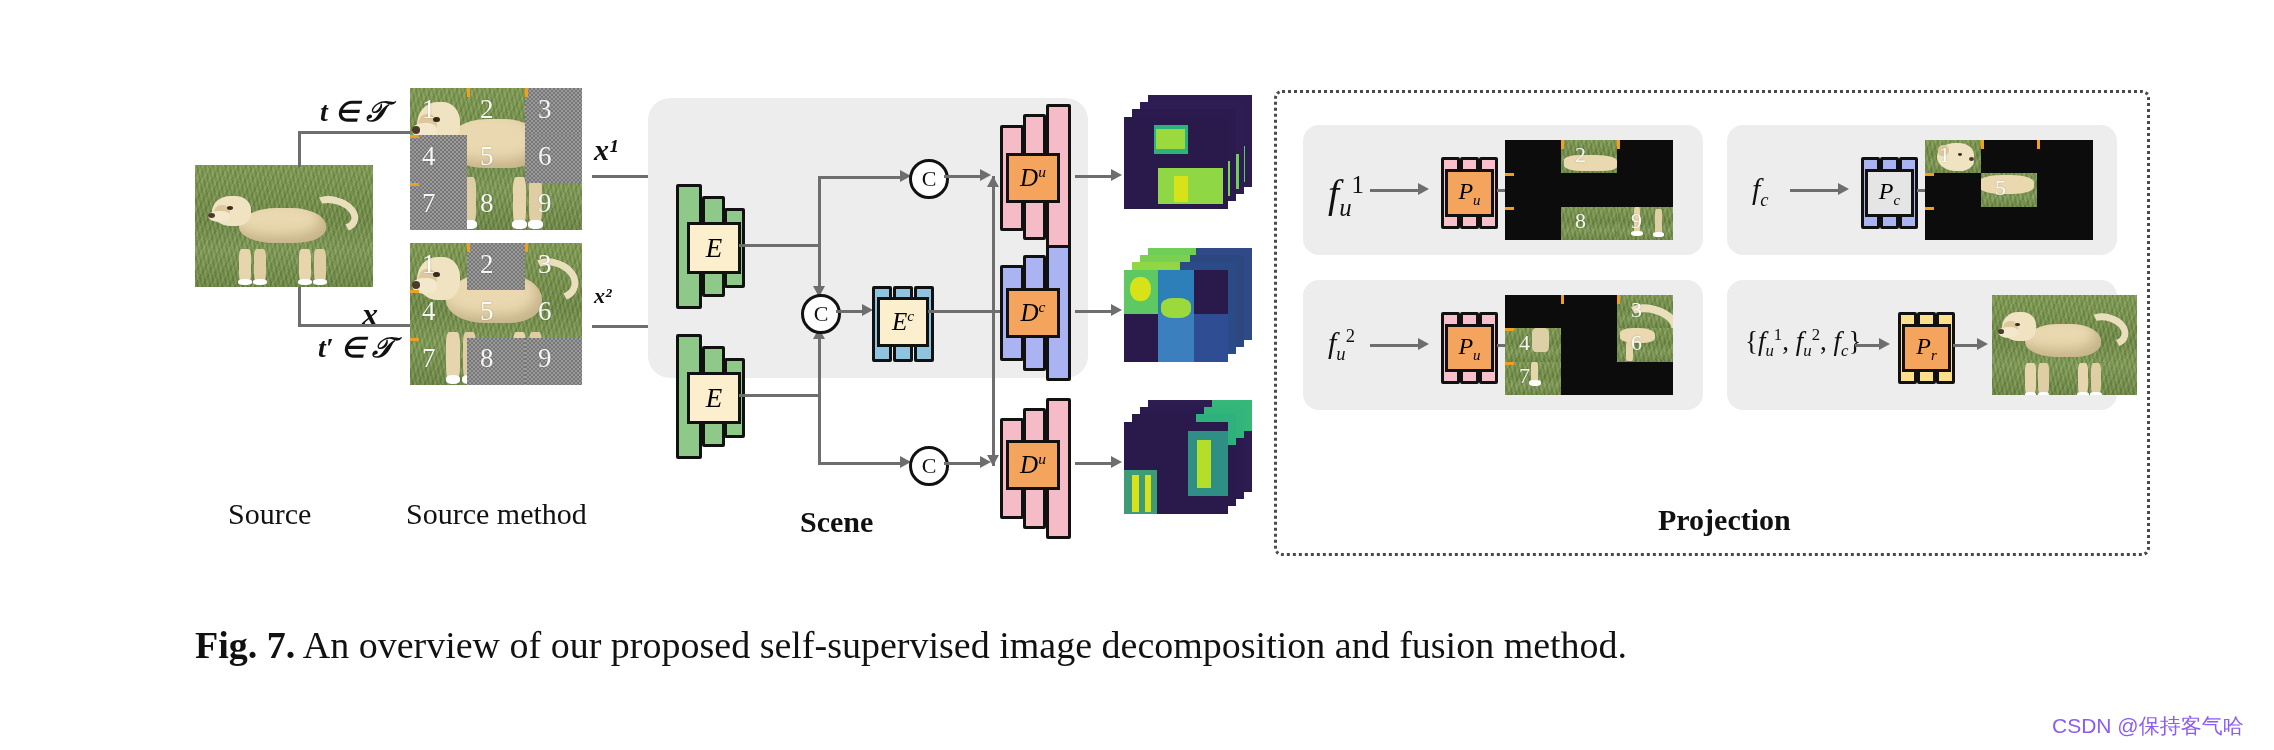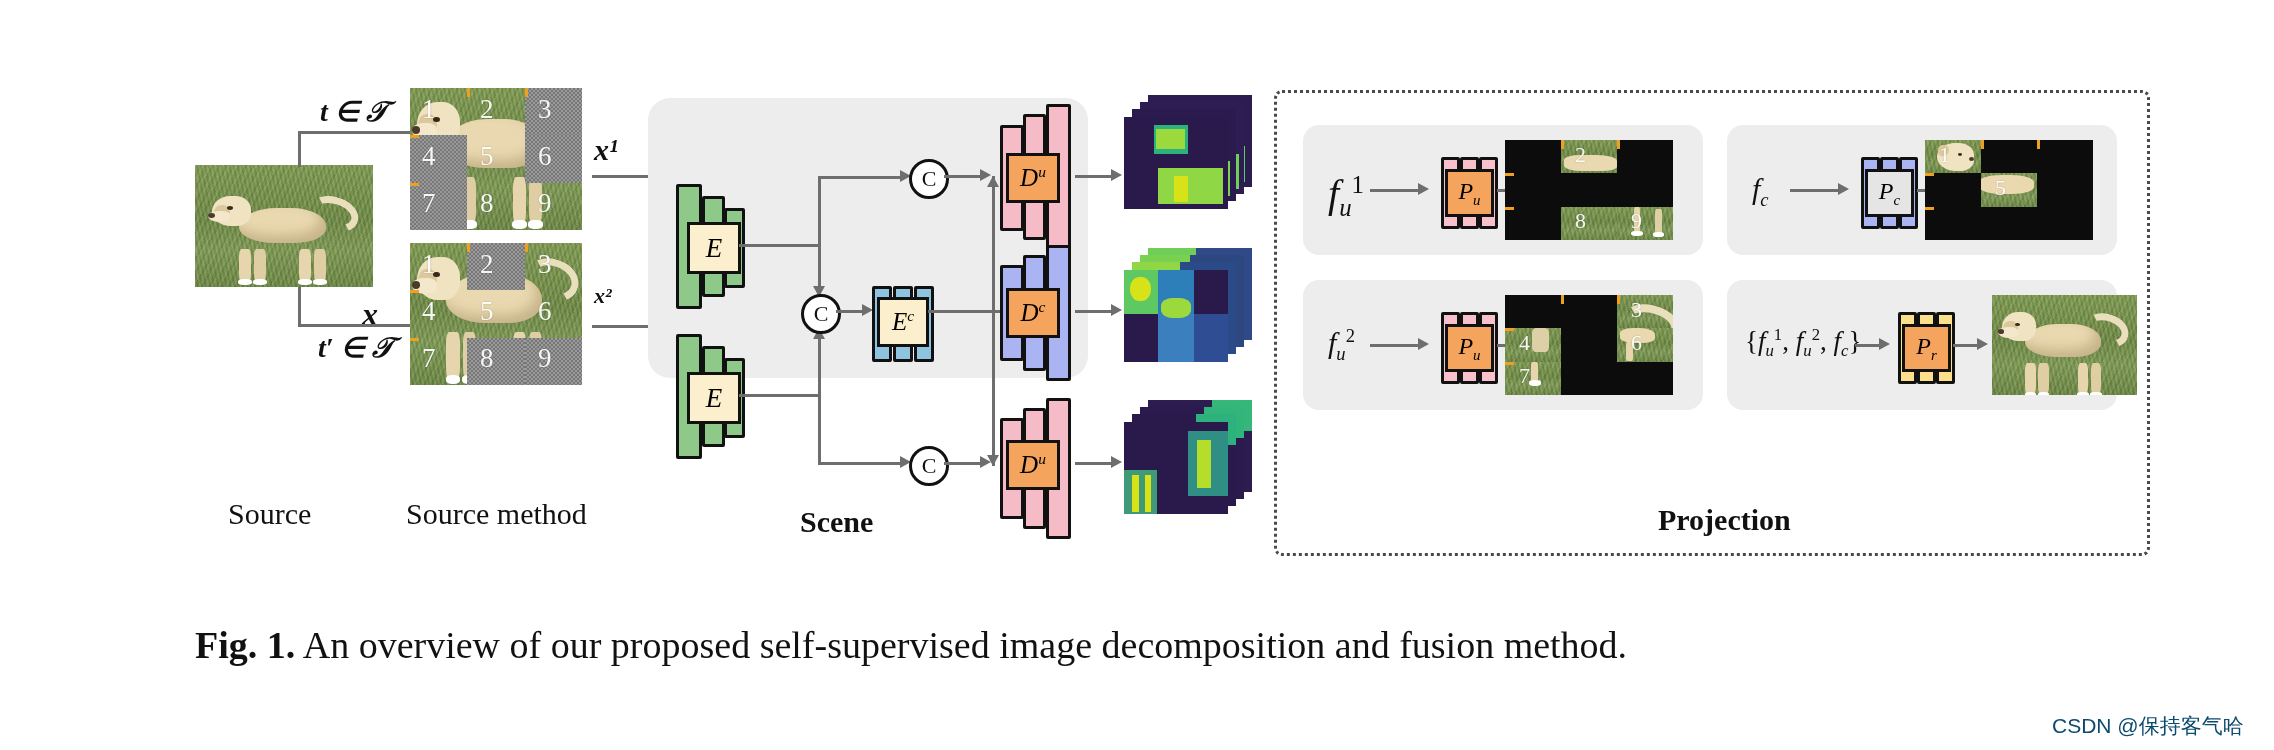--- a/index.html
+++ b/index.html
@@ -57,21 +57,21 @@
   .arwu{position:absolute;width:0;height:0;border-left:6px solid transparent;border-right:6px solid transparent;border-bottom:11px solid #6e6e6e;}
 
   
   .fmstack{position:absolute;}
   .fm{position:absolute;background:#2b1a4e;overflow:hidden;}
   .fm i{position:absolute;display:block;}
 
   .lbl{position:absolute;font-family:"Liberation Serif",serif;color:#111;}
   .bold{font-weight:bold;}
   .caption{position:absolute;font-family:"Liberation Serif",serif;color:#111;font-size:38px;line-height:1.35;}
-  .watermark{position:absolute;color:#0c4a6e;font-family:"Liberation Sans",sans-serif;font-size:21px;}
+  .watermark{position:absolute;color:#8b5cf6;font-family:"Liberation Sans",sans-serif;font-size:21px;}
 </style>
 </head>
 <body>
 
 <div class="photo" style="left:195px;top:165px;width:178px;height:122px;">
   <div class="grass"></div>
   <div class="dog">
     <div class="tail"></div>
       <div class="body"></div>
     <div class="leg bl"></div>
@@ -560,17 +560,17 @@
       <div class="paw p4"></div>
     <div class="head"></div>
       <div class="ear"></div>
       <div class="snout"></div>
     <div class="nose"></div>
       <div class="eye"></div>
   </div>
 </div>
 
 <div class="caption" style="left:195px;top:620px;width:1920px;">
-  <span class="bold">Fig. 1.</span>
+  <span class="bold">Fig. 7.</span>
   <span>An overview of our proposed self-supervised image decomposition and fusion method.</span>
 </div>
 
 <div class="watermark" style="left:2052px;top:712px;">CSDN @保持客气哈</div>
 
 </body></html>

